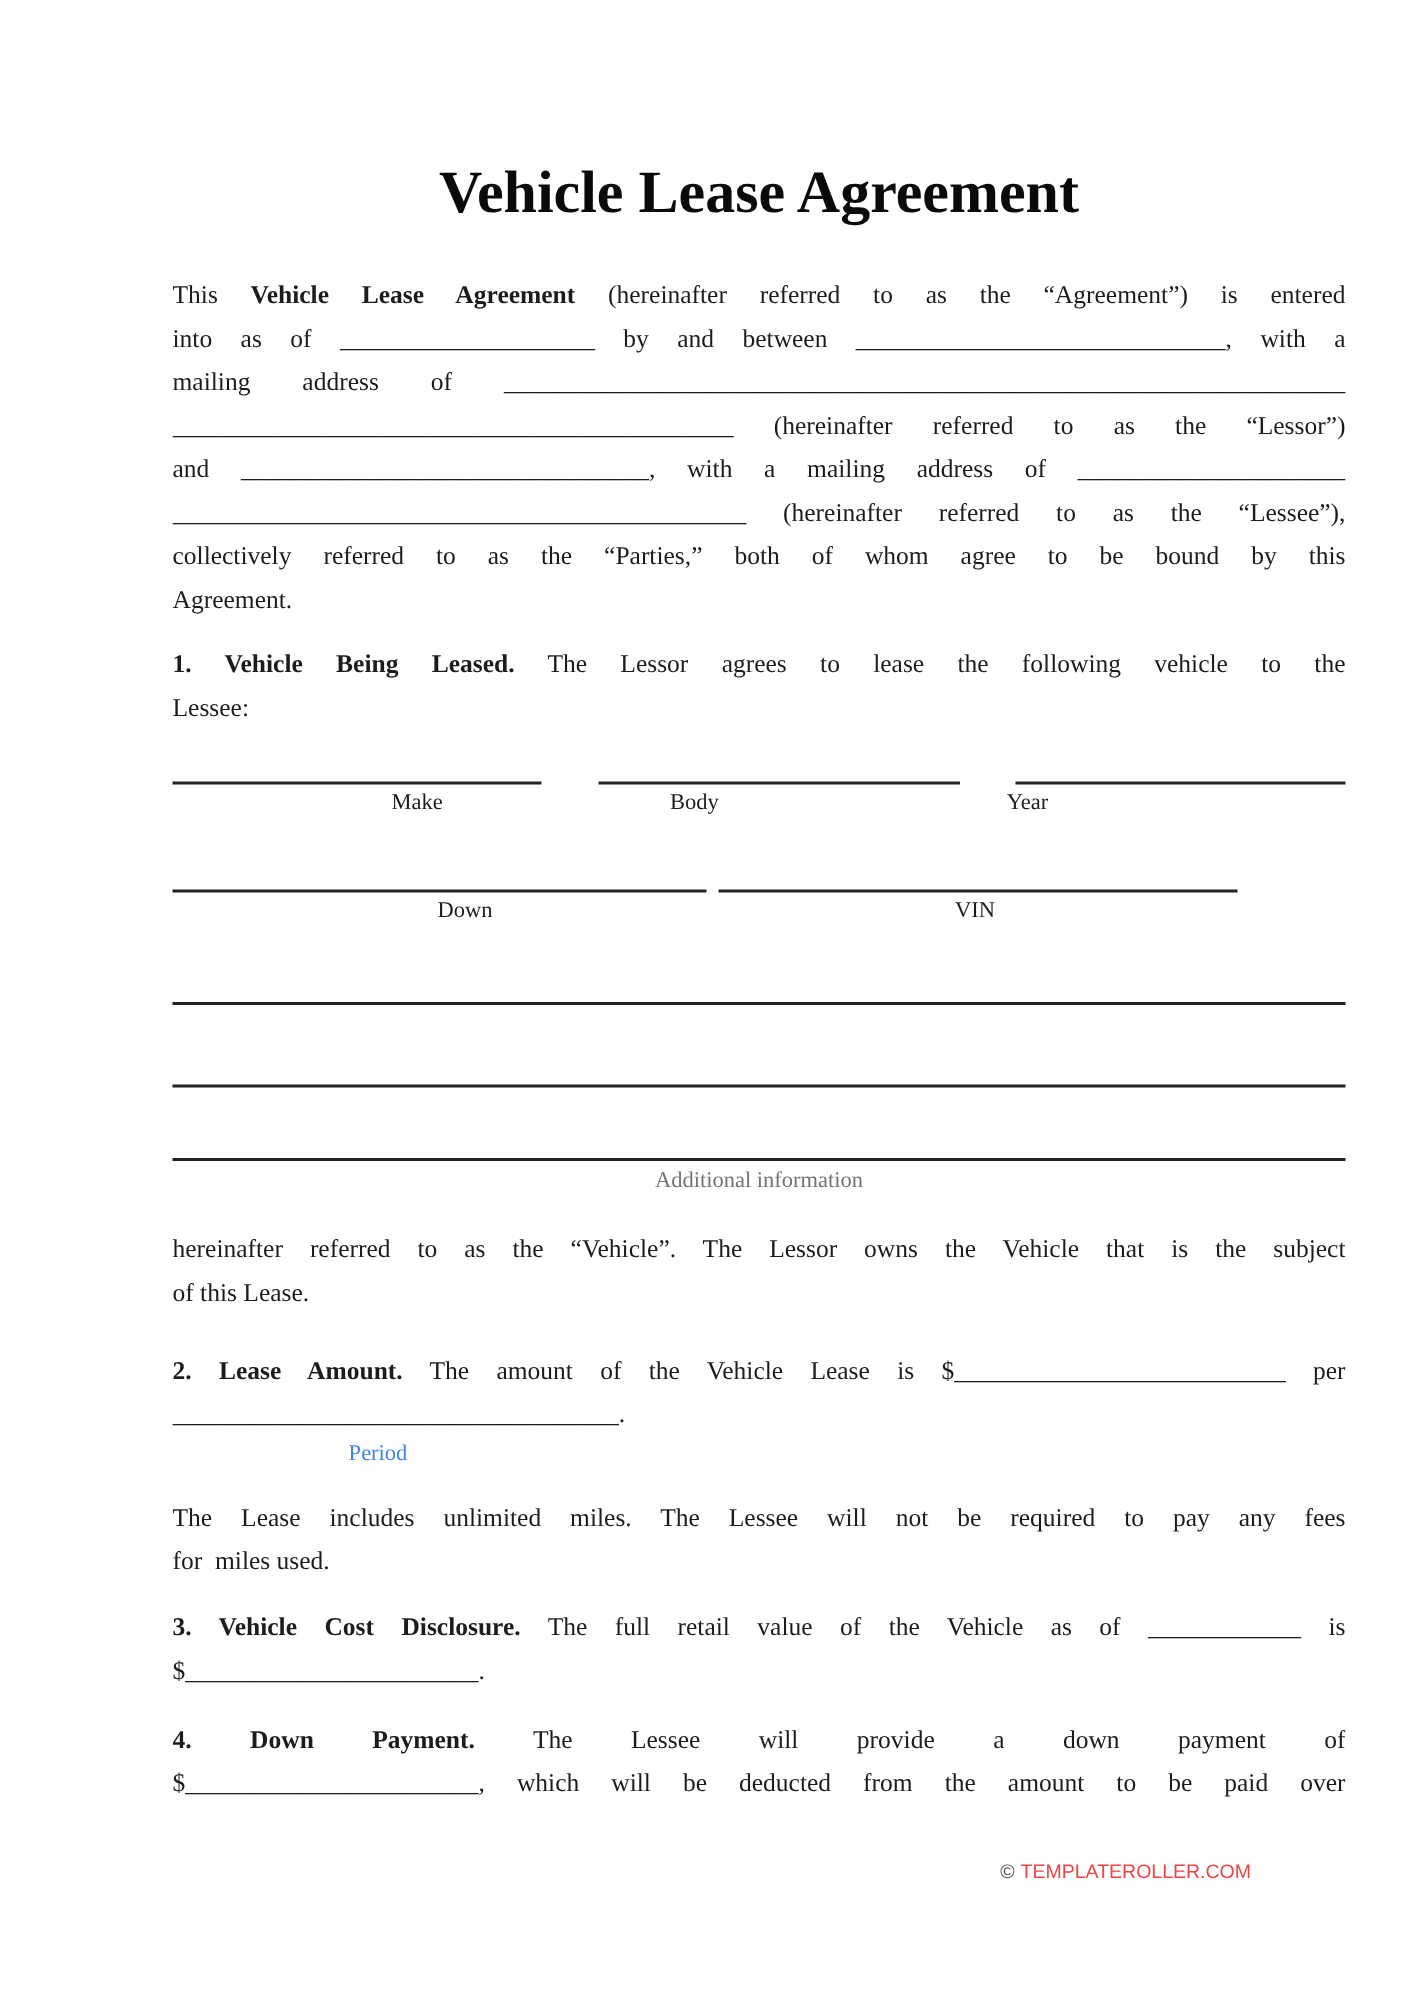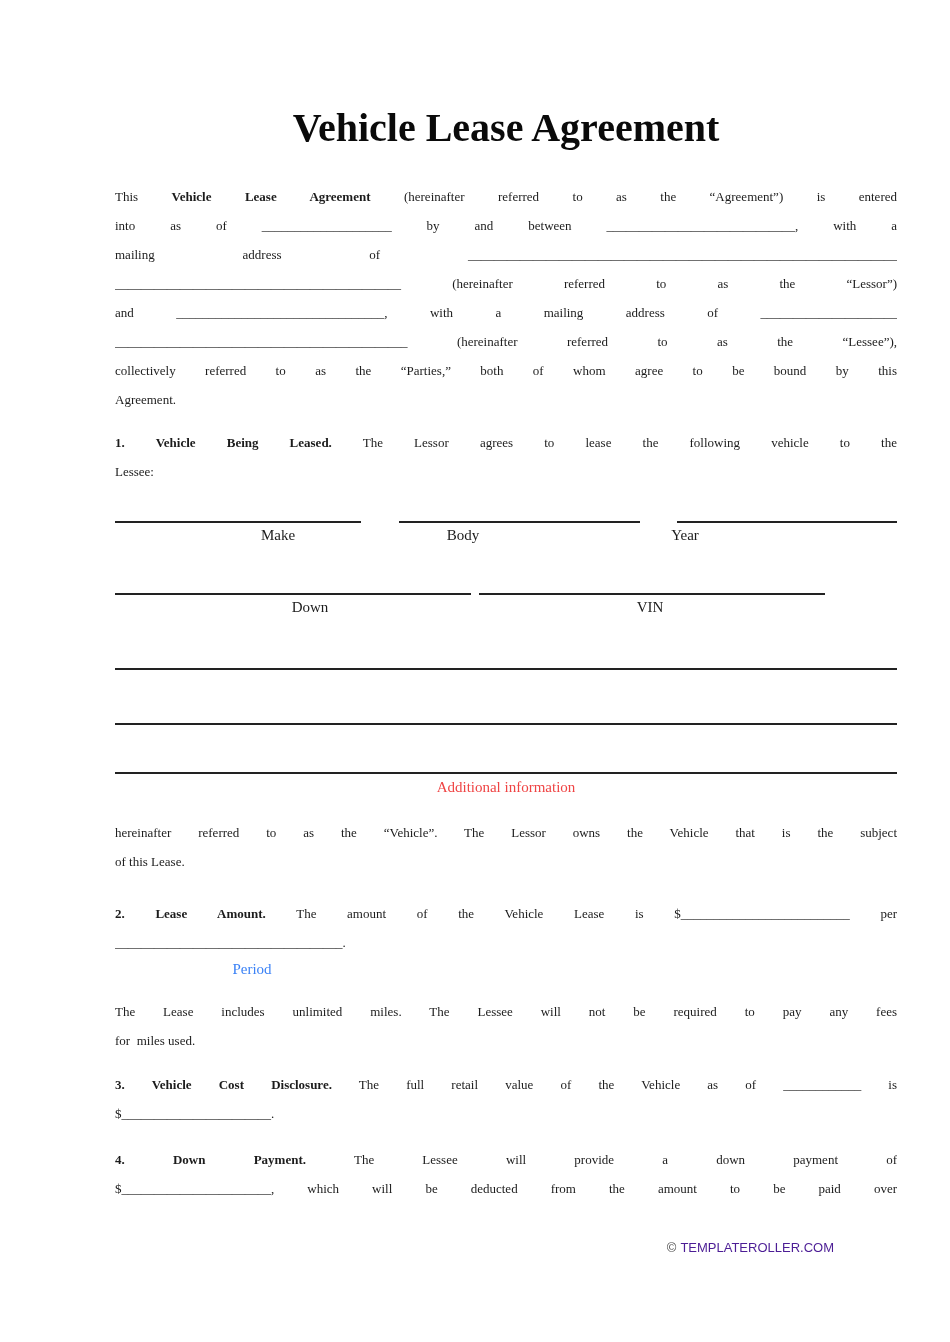--- a/index.html
+++ b/index.html
@@ -18,21 +18,21 @@
     margin: 0 0 30px 0;
     font-size: 40px;
     line-height: 48px;
     font-weight: bold;
     text-align: center;
     color: #0a0a0a;
     letter-spacing: 0px;
   }
   .para { margin: 0; }
   .line {
-    font-size: 13px;
+    font-size: 17px;
     line-height: 29px;
     white-space: nowrap;
     overflow: hidden;
   }
   .line.just { text-align: justify; text-align-last: justify; }
   .line.left { text-align: center; text-align-last: left; }
   .seg-b { font-weight: bold; }
   .seg-u { letter-spacing: 0; }
   
   #sec1 { margin-top: 14px; }
@@ -59,39 +59,39 @@
   .lab-make  { left: 163px; }
   .lab-body  { left: 348px; }
   .lab-year  { left: 570px; }
   .lab-model { left: 195px; }
   .lab-vin   { left: 535px; }
   .wline-a { margin-top: 29px; }
   .wline-b { margin-top: 33px; }
   .wline-c { margin-top: 27px; }
   .addlab {
     margin-top: 2px; height: 24px; text-align: center;
-    font-size: 15px; line-height: 22px; color: #ef4444;
+    font-size: 15px; line-height: 22px; color: #737373;
   }
   
   .period-row { position: relative; height: 24px; }
   .period-row span {
     position: absolute; left: 137px; top: 2px; transform: translateX(-50%);
     font-size: 15px; line-height: 20px; color: #3b82f6;
   }
   
   .footer {
     position: absolute;
     top: 1240px;
     right: 116px;
     font-family: "Liberation Sans", "DejaVu Sans", sans-serif;
     font-size: 13px;
     line-height: 16px;
   }
   .footer .copy { color: #4a4a4a; margin-right: 4px; }
-  .footer a { color: #4c1d95; text-decoration: none; }
+  .footer a { color: #ef4444; text-decoration: none; }
 </style>
 </head>
 <body>
 
 <div class="page">
 
   <h1 class="doc-title">Vehicle Lease Agreement</h1>
 
   <div class="para" id="intro">
       <div class="line just"><span class="seg-n">This </span><span class="seg-b">Vehicle Lease Agreement</span><span class="seg-n"> (hereinafter referred to as the “Agreement”) is entered</span></div>

